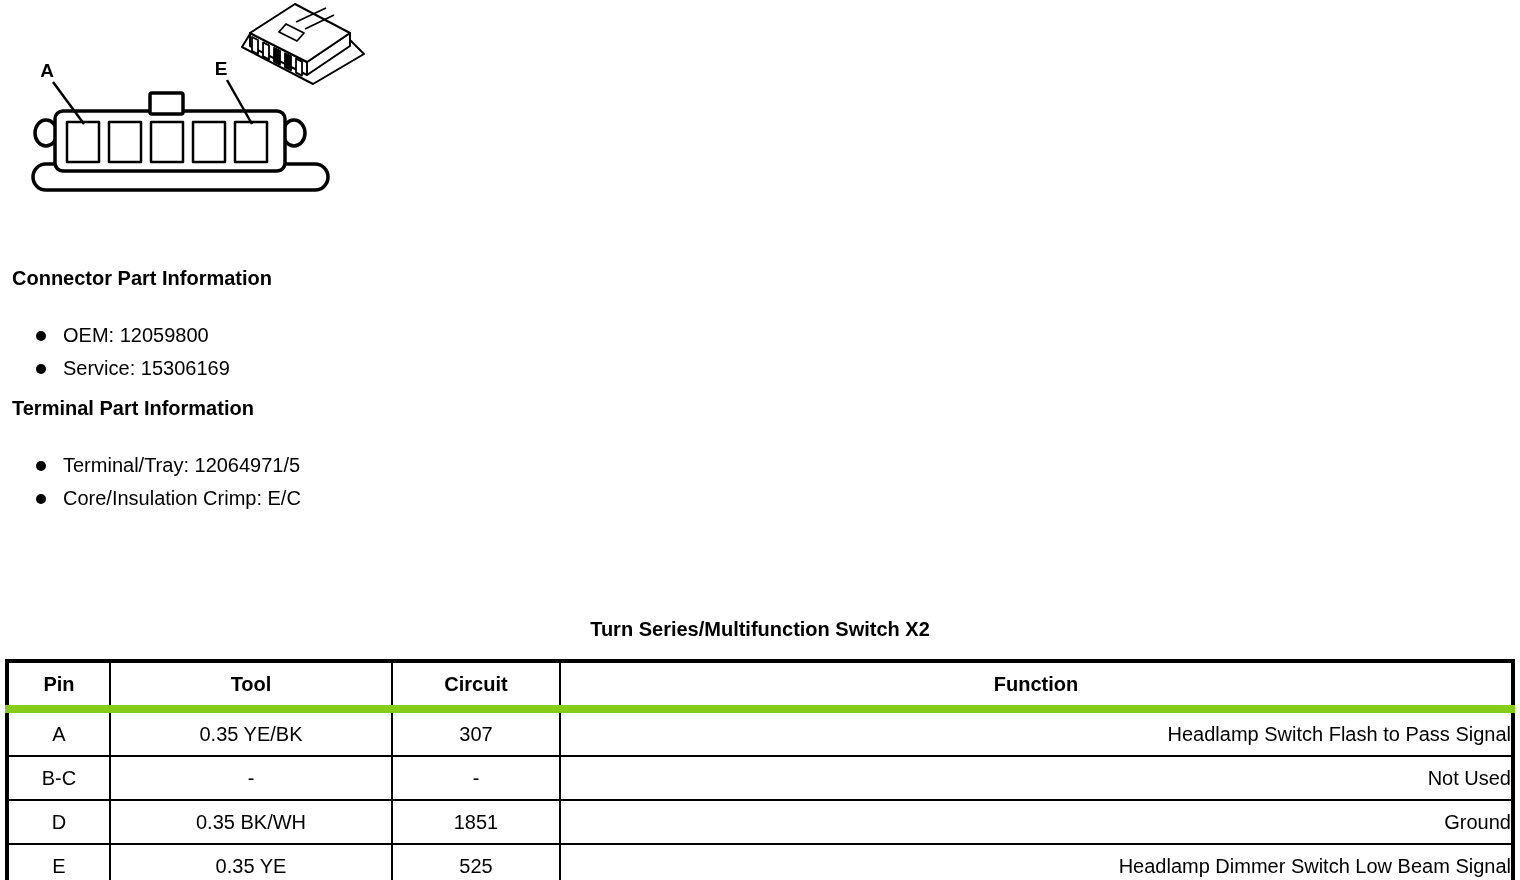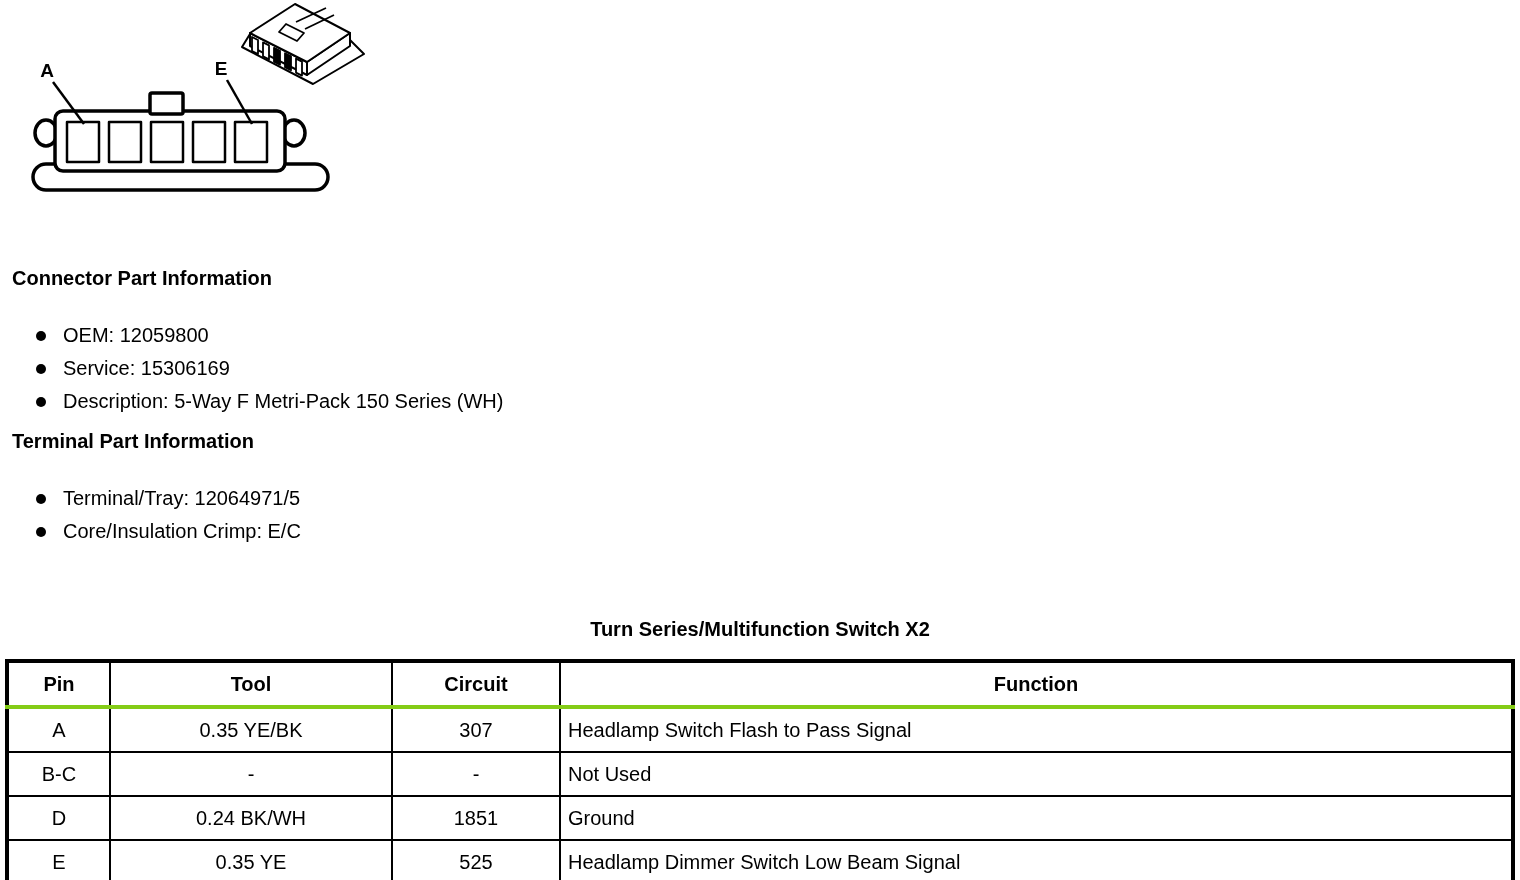--- a/index.html
+++ b/index.html
@@ -85,25 +85,25 @@
     border: 2px solid #000;
     height: 42px;
     padding: 0;
     font-size: 20px;
     text-align: center;
     vertical-align: middle;
     overflow: hidden;
     white-space: nowrap;
   }
   #pinout-table thead th {
-    border-bottom: 4px solid #84cc16;
+    border-bottom: 8px solid #84cc16;
     font-weight: bold;
   }
   #pinout-table td:nth-child(4) {
-    text-align: left;
+    text-align: right;
     padding-left: 7px;
   }
 </style>
 </head>
 <body>
 
 <div id="page">
 
   <svg id="diagram" viewBox="0 0 380 215" xmlns="http://www.w3.org/2000/svg">
 
@@ -157,24 +157,20 @@
   <li class="bullet-item">
     <span class="bullet-dot"></span>
     <span>OEM: 12059800</span>
   </li>
 
   <li class="bullet-item">
     <span class="bullet-dot"></span>
     <span>Service: 15306169</span>
   </li>
 
-  <li class="bullet-item">
-    <span class="bullet-dot"></span>
-    <span>Description: 5-Way F Metri-Pack 150 Series (WH)</span>
-  </li>
 </ul>
   </section>
 
   <section>
     <h2 class="section-heading">Terminal Part Information</h2>
     <ul class="bullets">
   <li class="bullet-item">
     <span class="bullet-dot"></span>
     <span>Terminal/Tray: 12064971/5</span>
   </li>
@@ -213,21 +209,21 @@
           <td>Headlamp Switch Flash to Pass Signal</td>
         </tr>
         <tr>
           <td>B-C</td>
           <td>-</td>
           <td>-</td>
           <td>Not Used</td>
         </tr>
         <tr>
           <td>D</td>
-          <td>0.24 BK/WH</td>
+          <td>0.35 BK/WH</td>
           <td>1851</td>
           <td>Ground</td>
         </tr>
         <tr>
           <td>E</td>
           <td>0.35 YE</td>
           <td>525</td>
           <td>Headlamp Dimmer Switch Low Beam Signal</td>
         </tr>
       </tbody>

